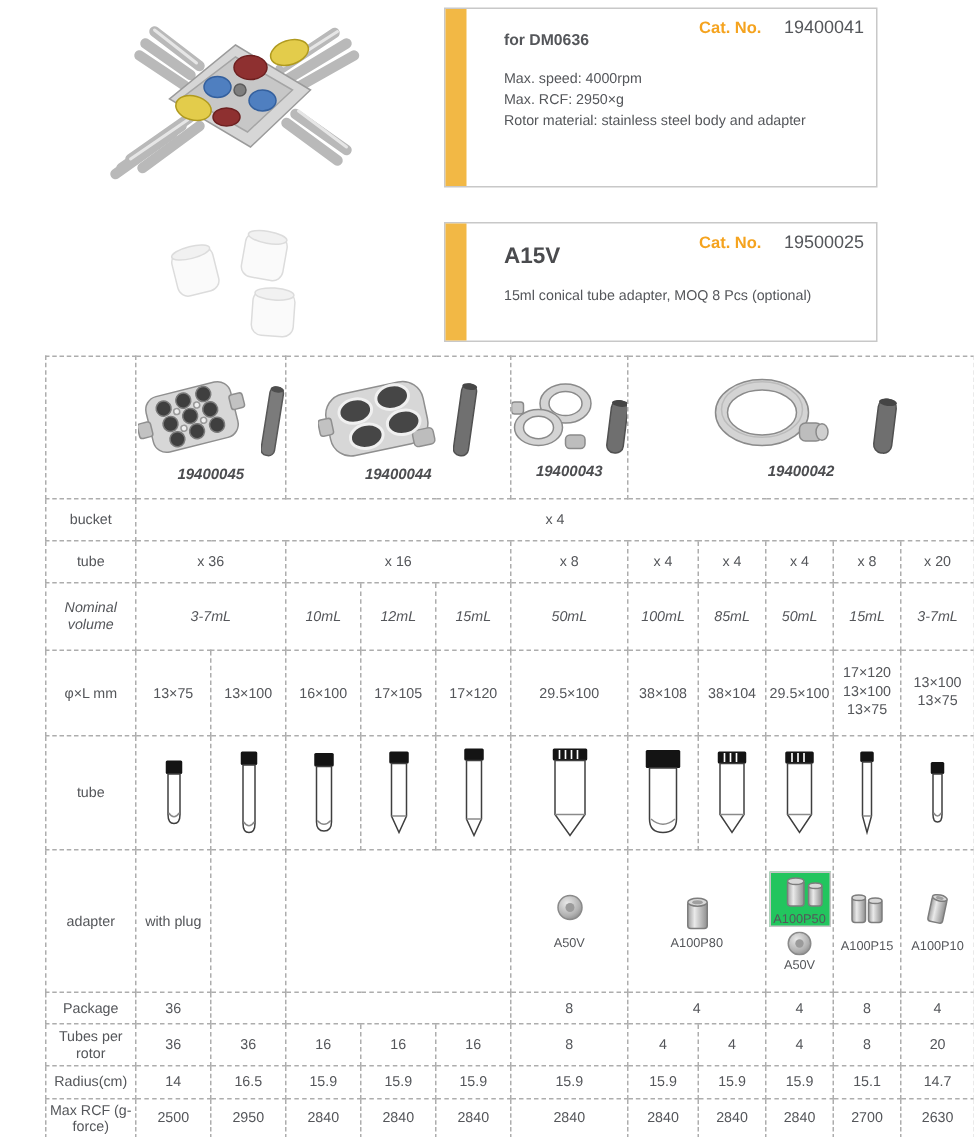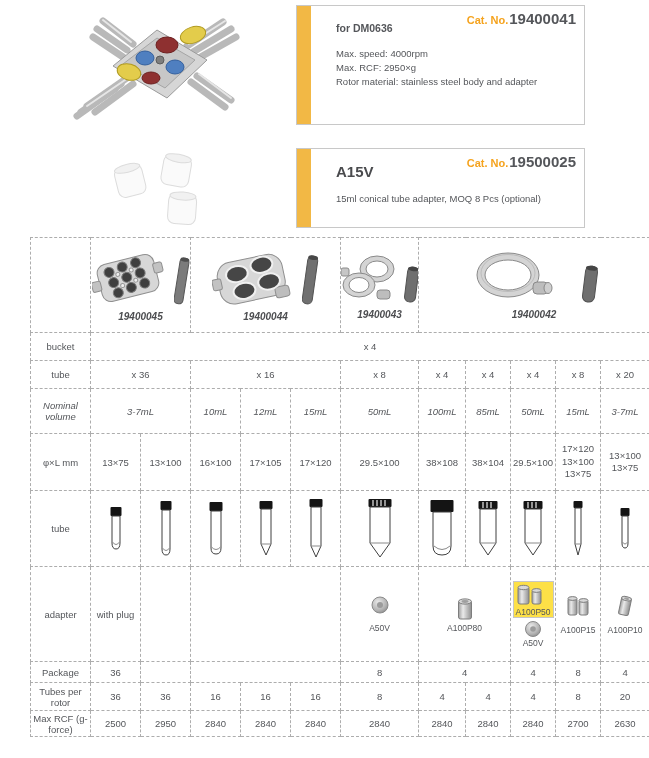--- a/index.html
+++ b/index.html
@@ -9,21 +9,21 @@
     font-family:"Liberation Sans", sans-serif;
   }
   
   .panel{position:absolute;left:296px;width:289px;border:1px solid #c8c8c8;background:#fff;box-sizing:border-box;}
   .panel-1{top:5px;height:120px;}
   .panel-2{top:148px;height:80px;}
   .panel .bar{position:absolute;left:0;top:0;bottom:0;width:14px;background:#f2b845;}
   .panel .content{margin-left:14px;padding:6px 8px 6px 25px;}
   .catline{text-align:right;font-size:11px;margin-bottom:-7px;line-height:13px;}
   .cat-label{color:#f5a31e;font-weight:bold;}
-  .cat-no{color:#54565a;font-size:15px;margin-left:1px;font-weight:bold;}
+  .cat-no{color:#54565a;font-size:12px;margin-left:15px;}
   .p-title{font-size:15px;font-weight:bold;color:#4a4b4e;line-height:18px;}
   .p-title-suffix{font-size:10.5px;font-weight:bold;}
   .p-sub{font-size:10.5px;font-weight:bold;margin-top:2px;}
   .p-lines{margin-top:13px;font-size:9.5px;line-height:14px;}
   .panel-2 .p-lines{margin-top:11px;}
   
   .rotor-photo{position:absolute;left:55px;top:2px;}
   .a15v-photo{position:absolute;left:100px;top:142px;}
   
   table.spec{
@@ -46,21 +46,21 @@
   tr.rh-tubeimg{height:76px;}
   tr.rh-adapter{height:95px;}
   tr.rh-pack{height:21px;}
   tr.rh-tpr{height:28px;}
   tr.rh-rad{height:22px;}
   tr.rh-rcf{height:26px;}
   td.lbl{font-size:9.5px;line-height:11px;padding:0 2px;}
   .dimline{display:block;line-height:12.5px;}
   .adp-stack{display:flex;flex-direction:column;align-items:center;gap:1px;}
   .adp-label{font-size:8.5px;line-height:10px;}
-  .adp-box{border:1px solid #c6c6c6;background:#fde047;padding:1px 2px 0 2px;display:flex;flex-direction:column;align-items:flex-start;margin-bottom:2px;}
+  .adp-box{border:1px solid #c6c6c6;background:#22c55e;padding:1px 2px 0 2px;display:flex;flex-direction:column;align-items:flex-end;margin-bottom:2px;}
   svg{display:block;}
 </style>
 </head>
 <body>
 
 <svg width="0" height="0" style="position:absolute">
   <defs>
     <radialGradient id="gSphere" cx="38%" cy="32%" r="75%">
       <stop offset="0%" stop-color="#e9e9e9"></stop>
         <stop offset="70%" stop-color="#b1b1b1"></stop>
@@ -513,20 +513,34 @@
     <td>16</td>
     <td>16</td>
     <td>8</td>
     <td>4</td>
     <td>4</td>
     <td>4</td>
     <td>8</td>
     <td>20</td>
   </tr>
 
+  <tr class="rh-rad">
+    <td class="lbl">Radius(cm)</td>
+    <td>14</td>
+    <td>16.5</td>
+    <td>15.9</td>
+    <td>15.9</td>
+    <td>15.9</td>
+    <td>15.9</td>
+    <td>15.9</td>
+    <td>15.9</td>
+    <td>15.9</td>
+    <td>15.1</td>
+    <td>14.7</td>
+  </tr>
 
   <tr class="rh-rcf">
     <td class="lbl">Max RCF (g-force)</td>
     <td>2500</td>
     <td>2950</td>
     <td>2840</td>
     <td>2840</td>
     <td>2840</td>
     <td>2840</td>
     <td>2840</td>

